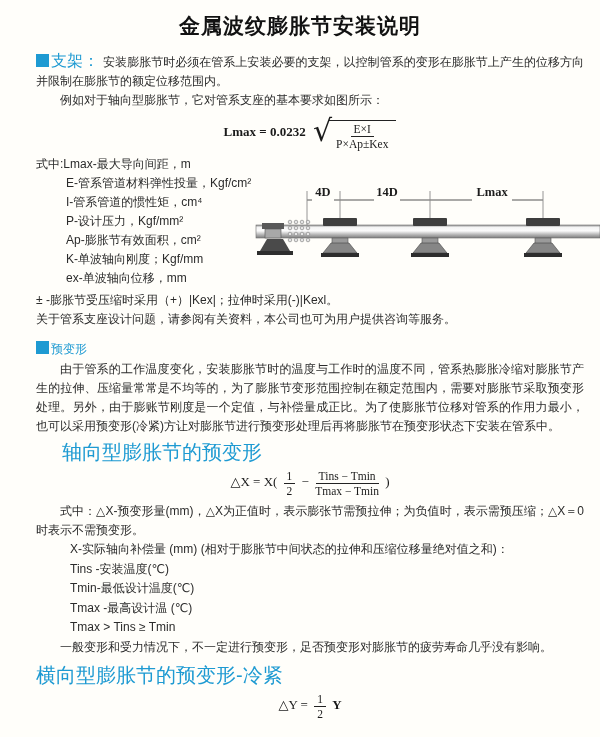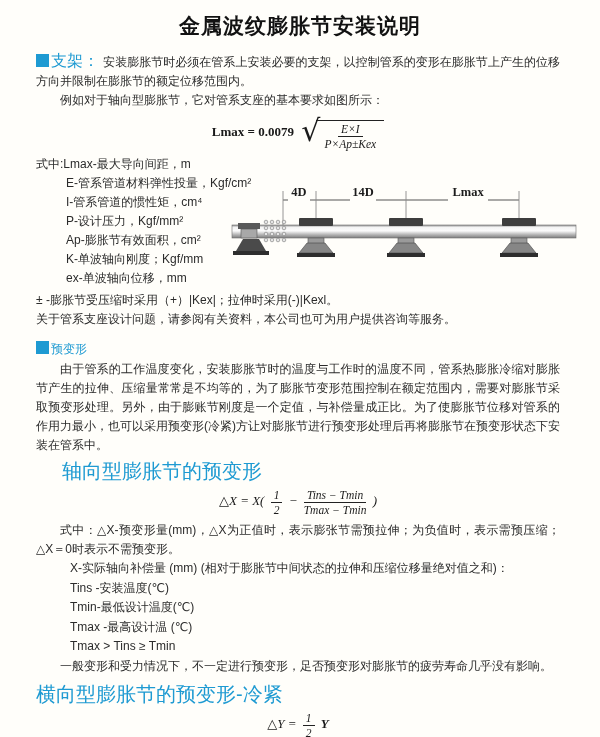--- a/index.html
+++ b/index.html
@@ -7,38 +7,38 @@
   .page{
     width:600px; height:737px; position:relative; overflow:hidden;
     background:#fffefa; color:var(--ink);
     font-family:"Liberation Sans","DejaVu Sans",sans-serif;
     font-size:12px; line-height:19px;
   }
   .title{
     margin:0; padding:13px 0 8px; text-align:center;
     font-size:21px; line-height:26px; font-weight:bold; color:#121212; letter-spacing:1px;
   }
-  .content{ padding:4px 40px 0 36px; }
+  .content{ padding:4px 16px 0 36px; }
   p{ margin:0; }
   .just{ text-align:justify; }
   .indent{ text-indent:2em; }
   .inline-heading{ color:var(--blue); font-size:16px; margin-right:4px; white-space:nowrap; }
   .sq{ display:inline-block; width:13px; height:13px; background:var(--blue); margin-right:2px; vertical-align:-1px; }
   .section-heading{ color:var(--blue); font-size:12px; line-height:22px; margin-top:9px; }
   .sub-heading{ color:var(--blue); font-size:20px; line-height:22px; }
   .sub-heading.axial{ margin:5px 0 2px 26px; }
   .sub-heading.lateral{ margin:7px 0 2px 0; }
 
   
   .formula-line{
     text-align:center; font-family:"Liberation Serif","DejaVu Serif",serif;
     color:#1a1a1a; font-size:13px; line-height:16px; margin:7px 0 5px;
   }
   .bold{ font-weight:bold; }
-  .ital{ font-style:italic; }
+  .ital{ }
   .frac{
     display:inline-flex; flex-direction:column; align-items:center;
     vertical-align:middle; margin:0 3px; font-size:11.5px; line-height:12px;
   }
   .frac .num{ border-bottom:1px solid #222; padding:0 3px 1px; }
   .frac .den{ padding-top:1px; }
   .sqrt{ display:inline-flex; align-items:flex-start; vertical-align:middle; margin-left:4px; }
   .rad{ font-family:"DejaVu Sans",sans-serif; font-size:30px; line-height:28px; margin-right:-4px; font-weight:normal; }
   .radicand{ border-top:1.5px solid #222; padding:2px 5px 0; margin-top:3px; }
 
@@ -55,21 +55,21 @@
 <div class="page">
 
   <h1 class="title">金属波纹膨胀节安装说明</h1>
 
   <div class="content">
 
     <p class="just"><span class="inline-heading"><span class="sq"></span><span>支架：</span></span><span>安装膨胀节时必须在管系上安装必要的支架，以控制管系的变形在膨胀节上产生的位移方向并限制在膨胀节的额定位移范围内。</span></p>
     <p class="indent">例如对于轴向型膨胀节，它对管系支座的基本要求如图所示：</p>
 
     <div class="formula-line">
-      <span class="bold">Lmax = 0.0079</span>
+      <span class="bold">Lmax = 0.0232</span>
       <span class="sqrt">
         <span class="rad">√</span>
         <span class="radicand">
           <span class="frac ital">
             <span class="num">E×I</span>
             <span class="den">P×Ap±Kex</span>
           </span>
         </span>
       </span>
     </div>

